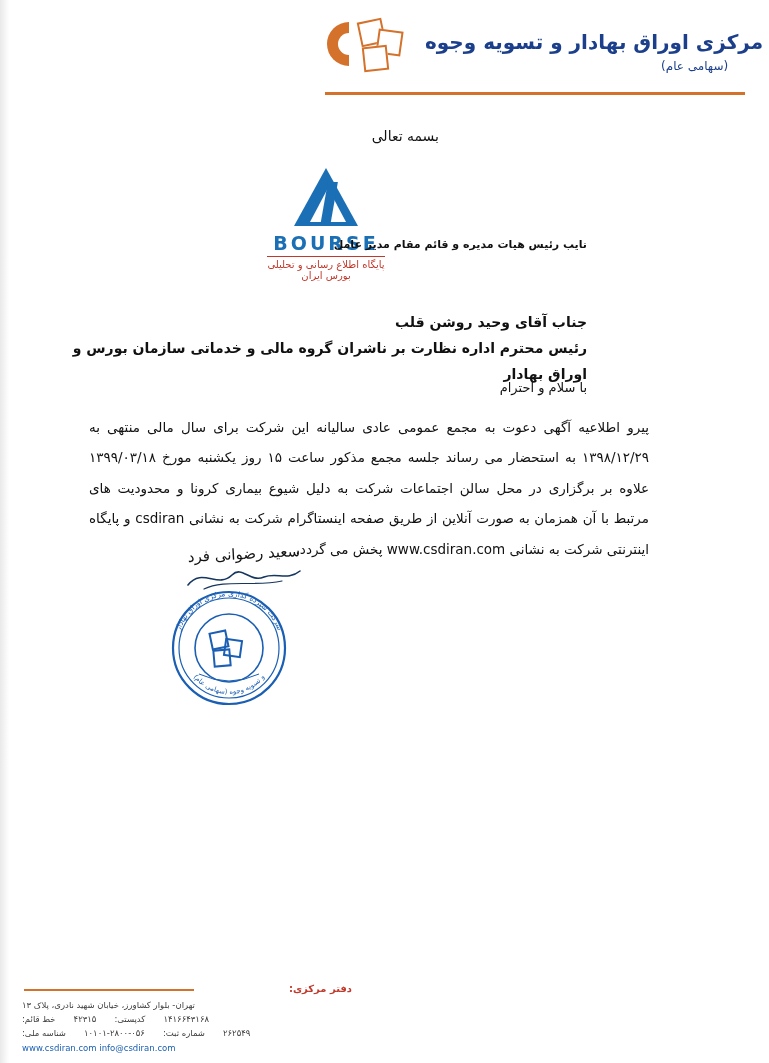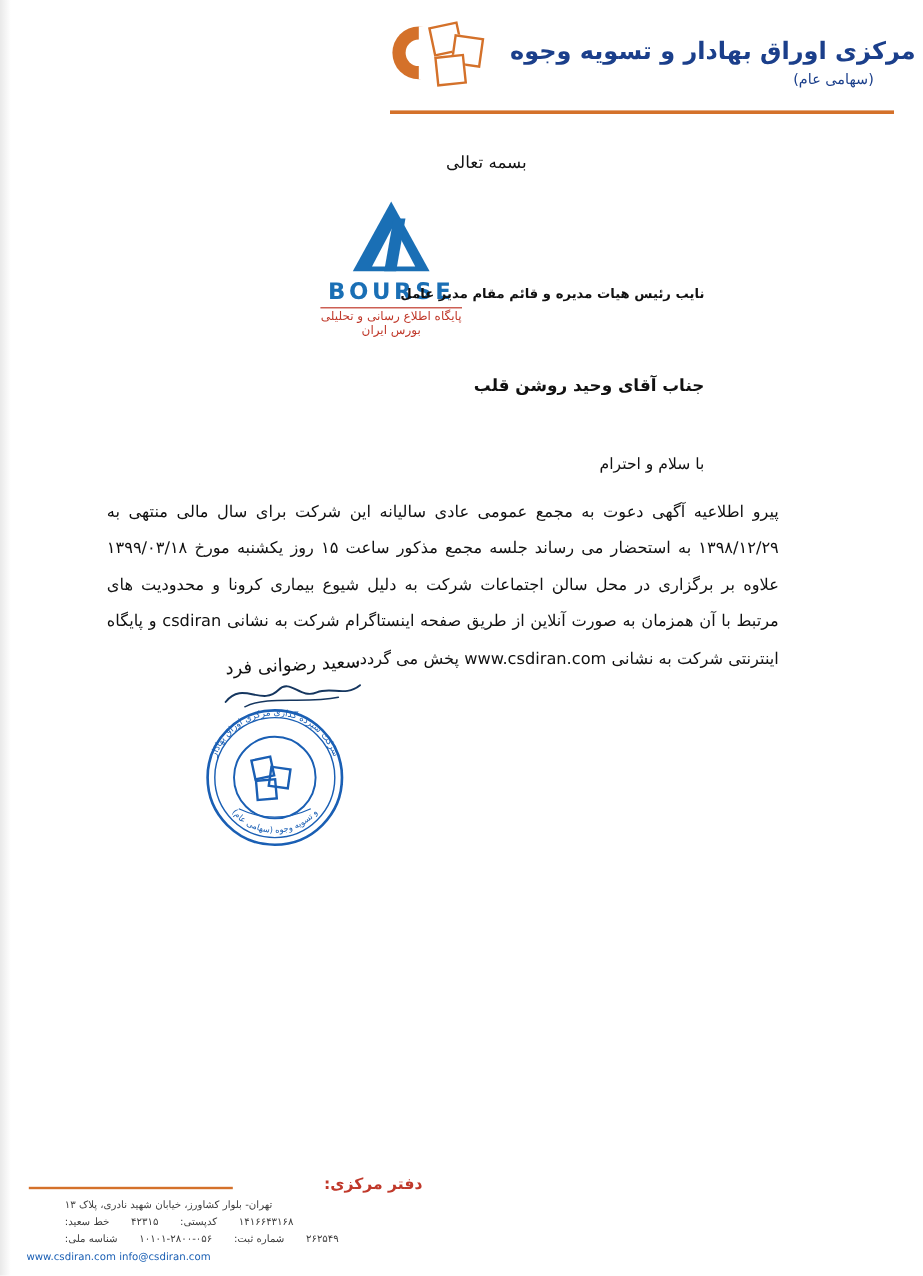--- a/index.html
+++ b/index.html
@@ -287,29 +287,28 @@
     direction: rtl;
     text-align: right;
     font-size: 8.5px;
     line-height: 1.65;
     color: #3d3d3d;
     width: 330px;
   }
   .footer-title {
     color: #c0392b;
     font-weight: bold;
-    font-size: 13px;
+    font-size: 10px;
   }
   .footer-row {
     display: flex;
     flex-direction: row-reverse;
     justify-content: flex-start;
     gap: 18px;
     white-space: nowrap;
-    margin-left: 32px;
   }
   .footer-row span { display: inline-block; }
   .footer-web {
     color: #1a5fb4;
     direction: ltr;
     text-align: left;
     font-size: 8.5px;
     margin-top: 1px;
   }
   .footer-web .mail { margin-right: 14px; }
@@ -354,20 +353,21 @@
     </div>
     <div class="bourse-word">BOURSE</div>
     <div class="bourse-caption-rule"></div>
     <div class="bourse-caption">پایگاه اطلاع رسانی و تحلیلی بورس ایران</div>
   </div>
 
   <div class="addressee">نایب رئیس هیات مدیره و قائم مقام مدیر عامل</div>
 
   <div class="recipient">
     <div>جناب آقای وحید روشن قلب</div>
+    <div>رئیس محترم اداره نظارت بر ناشران گروه مالی و خدماتی سازمان بورس و اوراق بهادار</div>
   </div>
 
   <div class="salutation">با سلام و احترام</div>
 
   <div class="body-text">
     <span>پیرو اطلاعیه آگهی دعوت به مجمع عمومی عادی سالیانه این شرکت برای سال مالی منتهی به </span><span>۱۳۹۸/۱۲/۲۹</span><span> به استحضار می رساند جلسه مجمع مذکور ساعت ۱۵ روز یکشنبه مورخ </span><span>۱۳۹۹/۰۳/۱۸</span><span> علاوه بر برگزاری در محل سالن اجتماعات شرکت به دلیل شیوع بیماری کرونا و محدودیت های مرتبط با آن همزمان به صورت آنلاین از طریق صفحه اینستاگرام شرکت به نشانی </span><span class="ltr-inline">csdiran</span><span> و پایگاه اینترنتی شرکت به نشانی </span><span class="ltr-inline">www.csdiran.com</span><span> پخش می گردد.</span>
   </div>
 
   <div class="signature">
     <div class="sig-name">سعید رضوانی فرد</div>
@@ -401,21 +401,21 @@
     </svg>
   </div>
 
   <div class="footer-rule"></div>
   <div class="footer">
     <div class="footer-title">دفتر مرکزی:</div>
     <div class="footer-row">
       <span>تهران- بلوار کشاورز، خیابان شهید نادری، پلاک ۱۳</span>
     </div>
     <div class="footer-row">
-      <span>خط سعید:</span>
+      <span>خط قائم:</span>
       <span>۴۲۳۱۵</span>
       <span>کدپستی:</span>
       <span>۱۴۱۶۶۴۳۱۶۸</span>
     </div>
     <div class="footer-row">
       <span>شناسه ملی:</span>
       <span>۱۰۱۰۱-۲۸۰۰-۰۵۶</span>
       <span>شماره ثبت:</span>
       <span>۲۶۲۵۴۹</span>
     </div>

